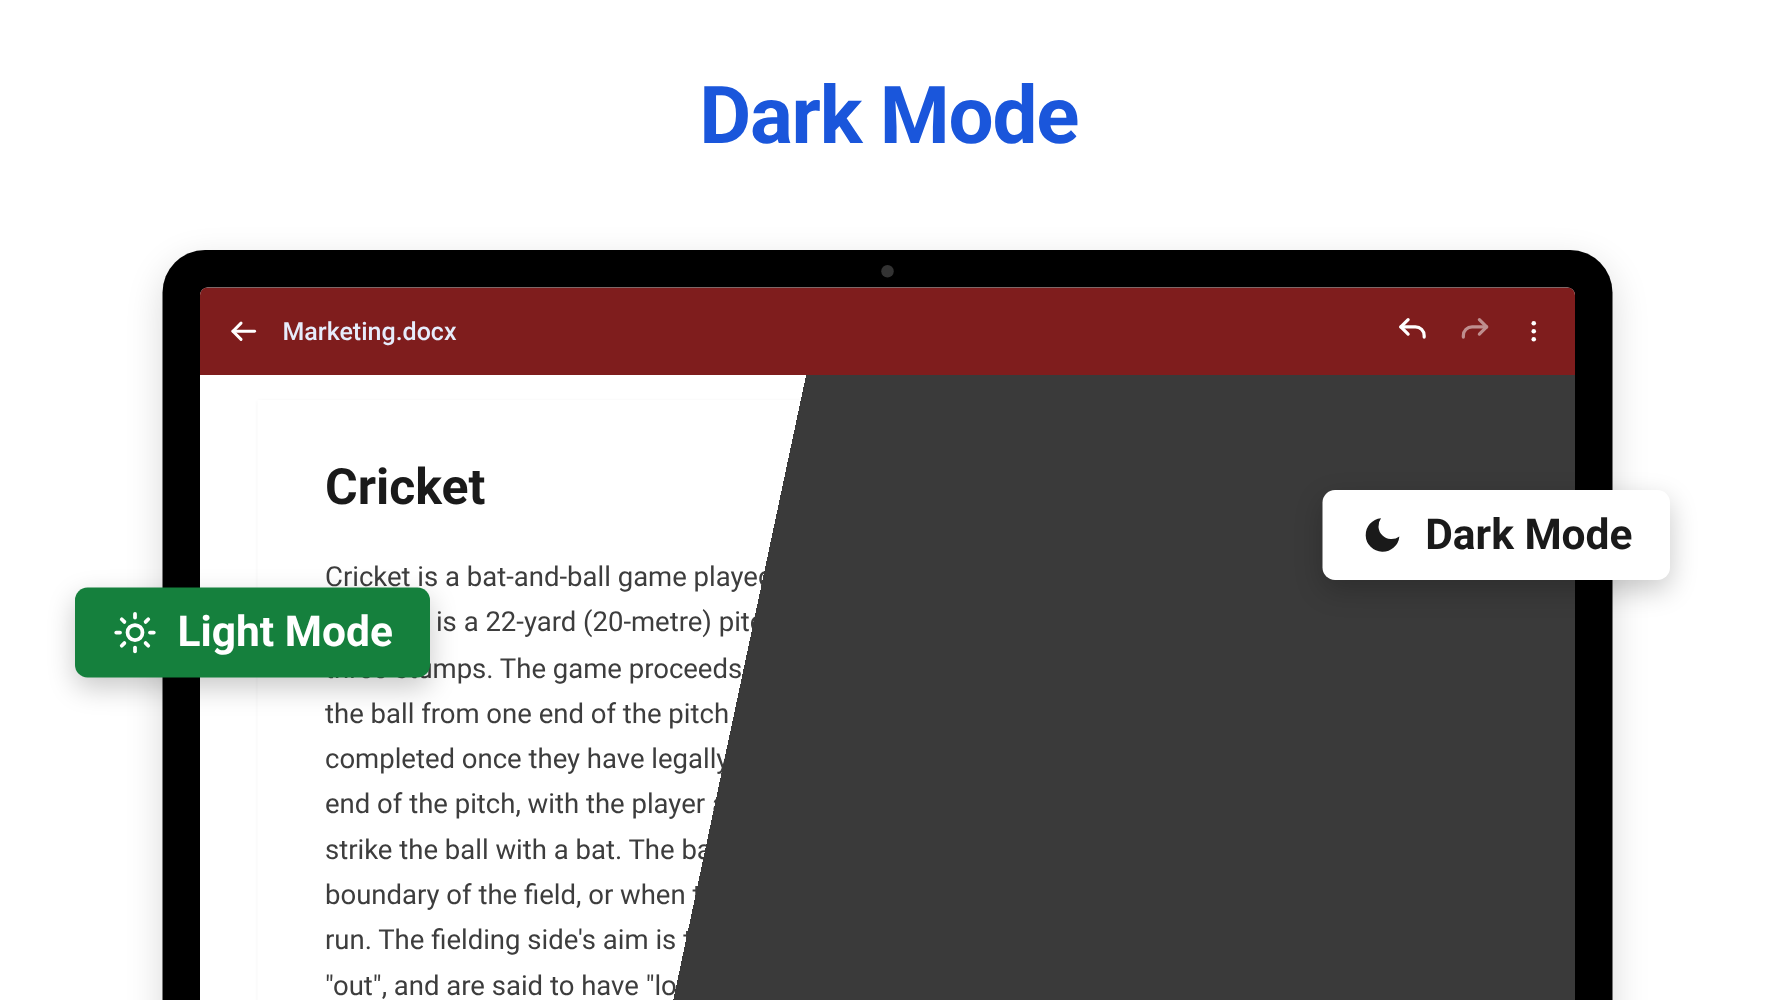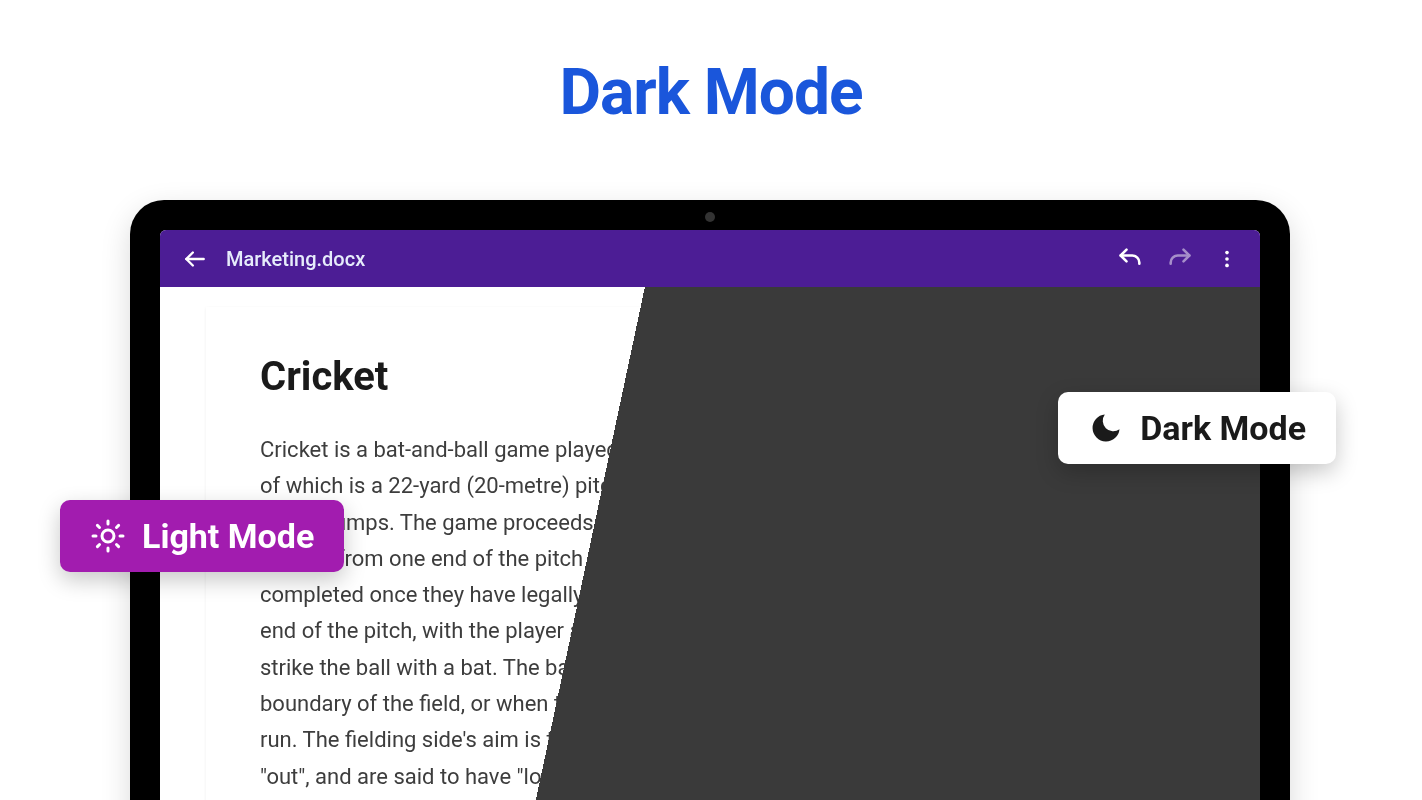--- a/index.html
+++ b/index.html
@@ -54,22 +54,22 @@
   
   .dark-wedge {
     position: absolute;
     inset: 0;
     background: linear-gradient(102deg, transparent 0%, transparent 39.5%, #3a3a3a 39.5%, #3a3a3a 100%);
     z-index: 1;
     pointer-events: none;
   }
   .topbar {
     position: relative;
-    height: 57px;
-    background: #4c1d95;
+    height: 70px;
+    background: #7f1d1d;
     display: flex;
     align-items: center;
     padding: 0 22px;
     z-index: 2;
   }
   .back-icon {
     color: #fff;
     font-size: 24px;
     margin-right: 18px;
     display: inline-flex;
@@ -139,24 +139,24 @@
     align-items: center;
     gap: 16px;
     padding: 16px 30px;
     border-radius: 10px;
     box-shadow: 0 8px 22px rgba(0,0,0,0.22);
     font-size: 34px;
     font-weight: 700;
     z-index: 5;
   }
   .chip-light {
-    background: #a21caf;
+    background: #15803d;
     color: #fff;
     left: 60px;
-    top: 500px;
+    top: 470px;
     justify-content: flex-end;
   }
   .chip-dark {
     background: #fff;
     color: #1a1a1a;
     right: 86px;
     top: 392px;
   }
   .chip svg { display: block; }
 </style>

